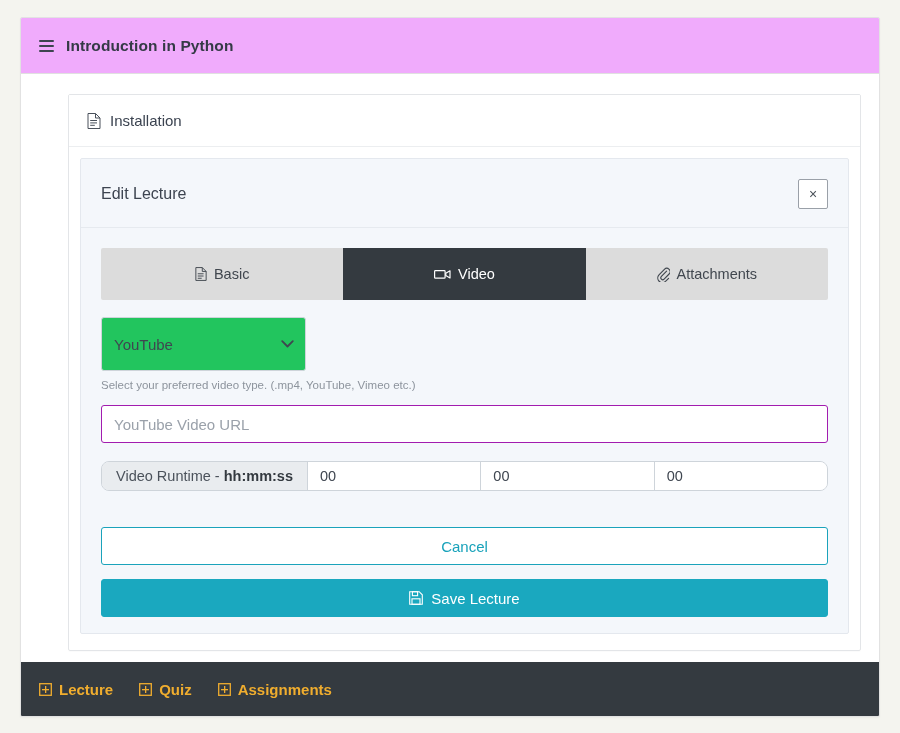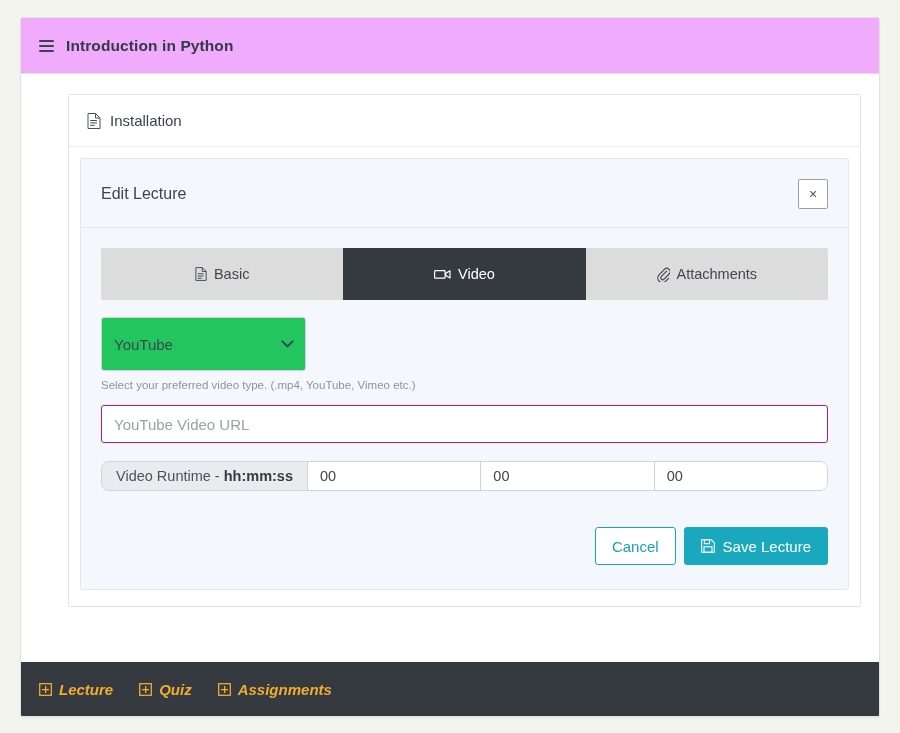--- a/index.html
+++ b/index.html
@@ -95,21 +95,21 @@
     font-size: 15px;
     color: #3b4350;
   }
 
   
   .edit-panel {
     margin: 11px 11px 16px 11px;
     border: 1px solid #e4e8ee;
     background: #f4f7fb;
     border-radius: 2px;
-    padding: 0 0 24px 0;
+    padding: 0 0 16px 0;
   }
   .edit-panel-head {
     display: flex;
     align-items: center;
     justify-content: space-between;
     padding: 20px 20px 18px 20px;
     border-bottom: 1px solid #e6eaef;
     margin: 0 0 0 0;
   }
   .edit-panel-title {
@@ -237,22 +237,23 @@
     padding: 0 12px;
     font-family: "Liberation Sans", sans-serif;
     outline: none;
   }
   .runtime-input:last-child { border-right: 0; }
 
   
   .actions {
     display: flex;
     justify-content: flex-end;
-    gap: 8px;
+    gap: 14px;
     margin-top: 36px;
+    flex-direction: column;
   }
   .btn {
     height: 38px;
     border-radius: 3px;
     font-size: 15px;
     display: inline-flex;
     align-items: center;
     justify-content: center;
     cursor: pointer;
     font-family: "Liberation Sans", sans-serif;
@@ -274,21 +275,20 @@
   .footer-bar {
     position: absolute;
     left: 0;
     right: 0;
     bottom: 0;
     height: 54px;
     background: #343a40;
     display: flex;
     align-items: center;
     padding: 0 18px;
-    font-style: italic;
   }
   .footer-link {
     display: inline-flex;
     align-items: center;
     color: #f0ad2e;
     font-size: 15px;
     font-weight: bold;
     margin-right: 26px;
     cursor: pointer;
     text-decoration: none;

